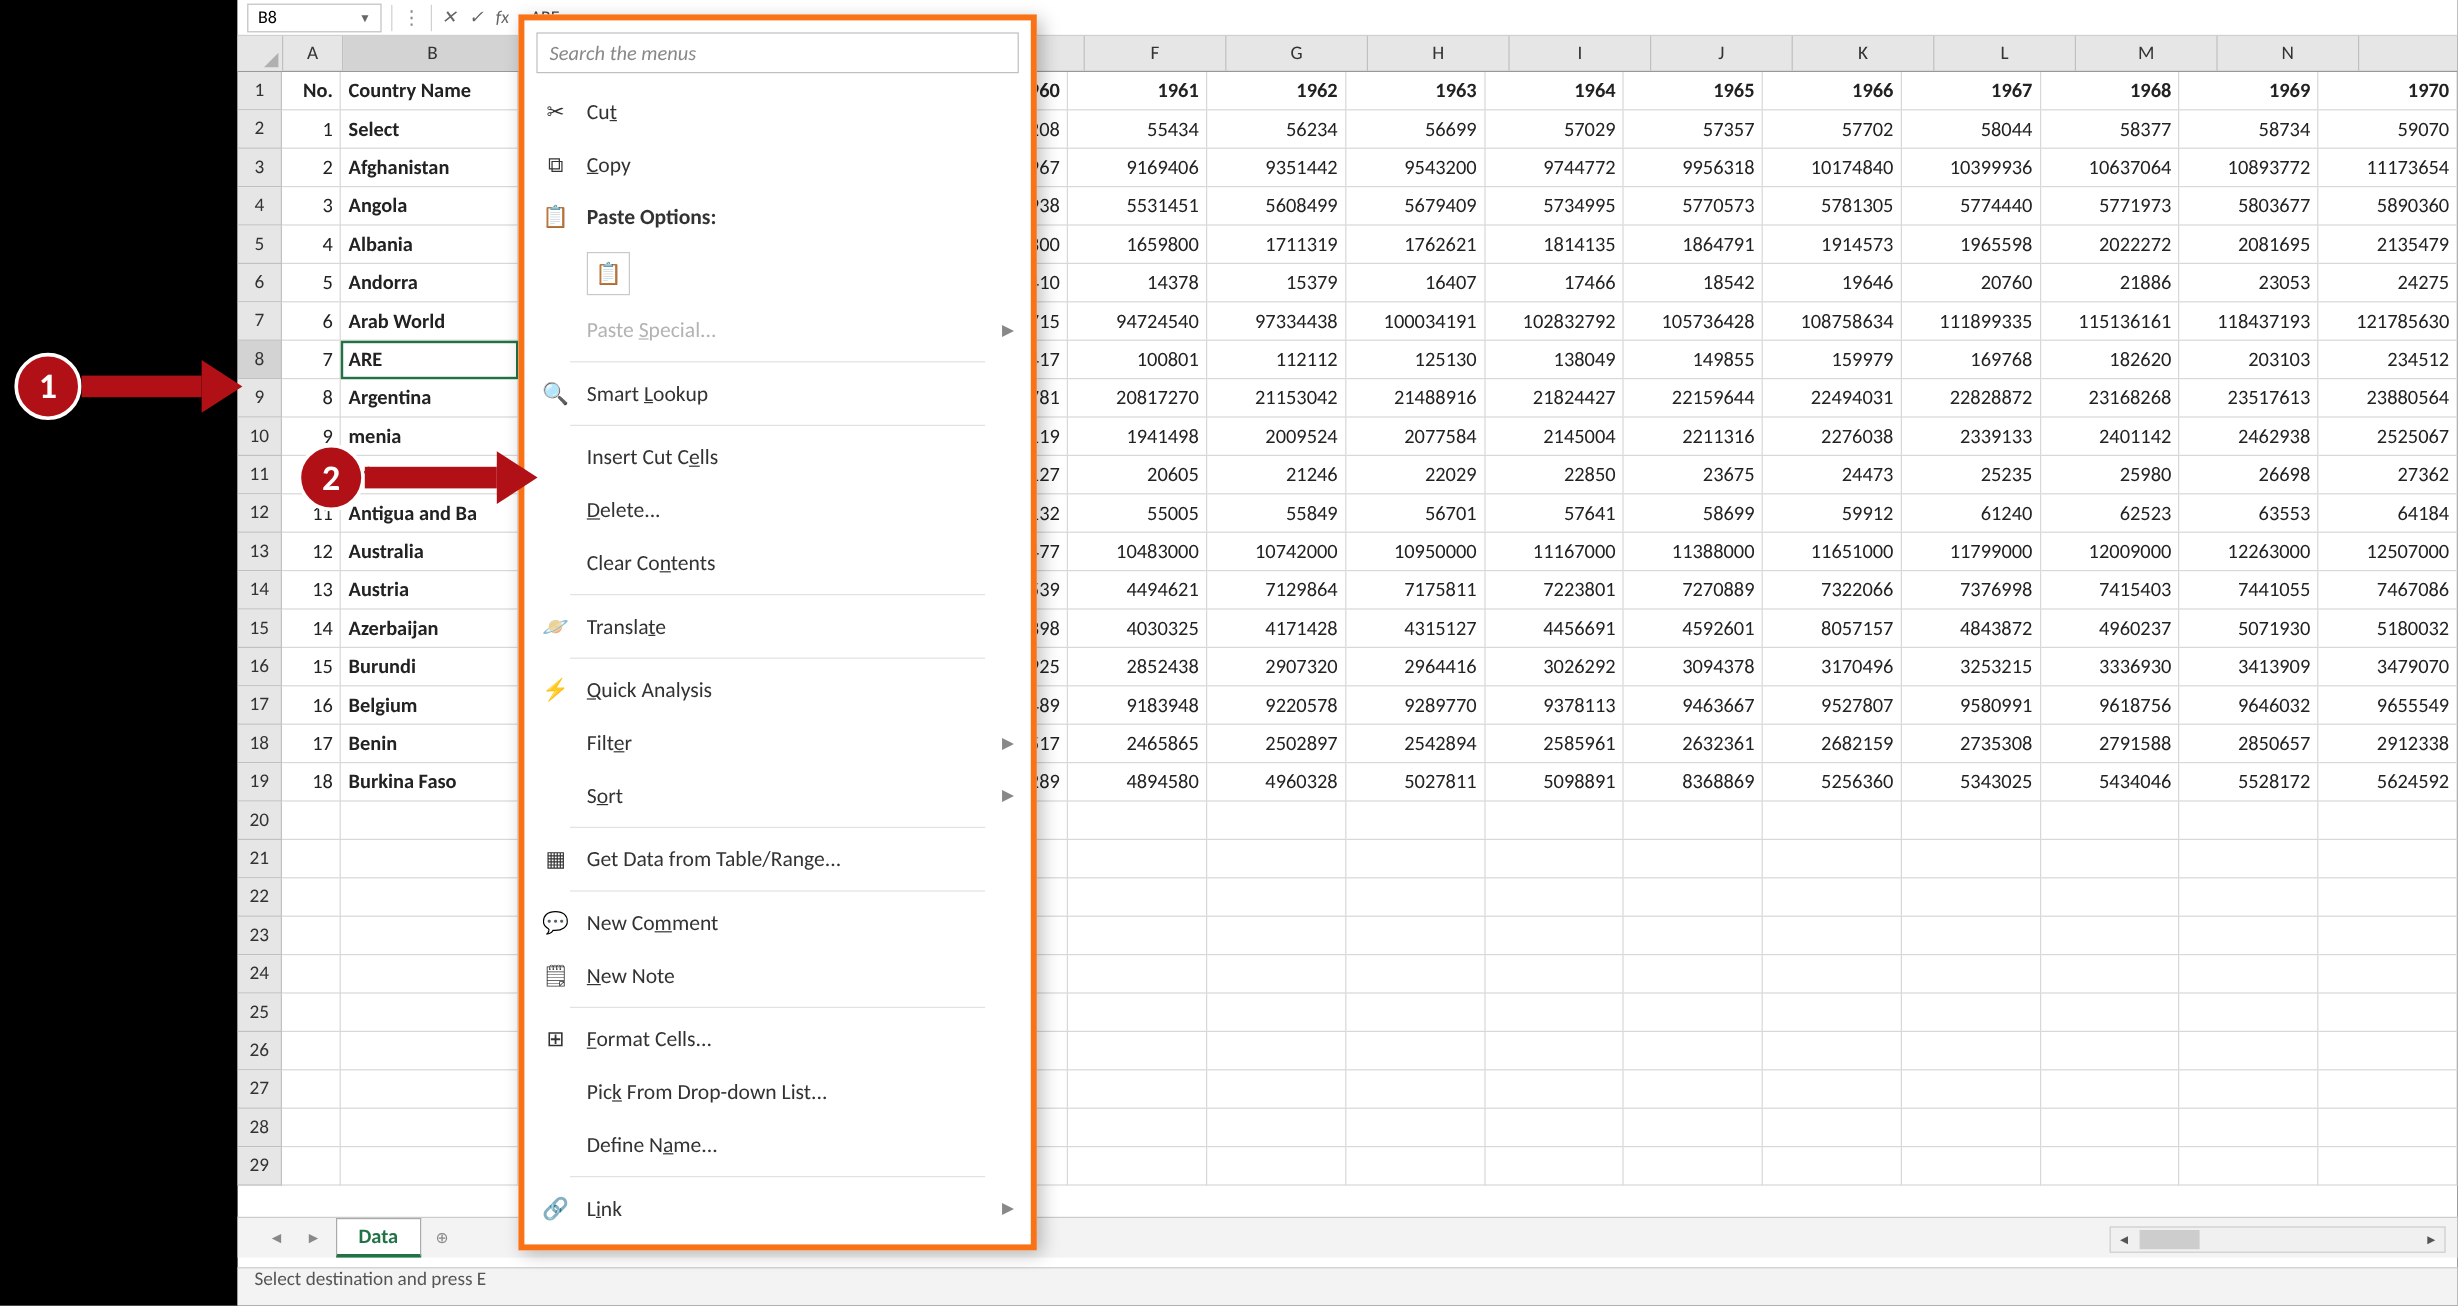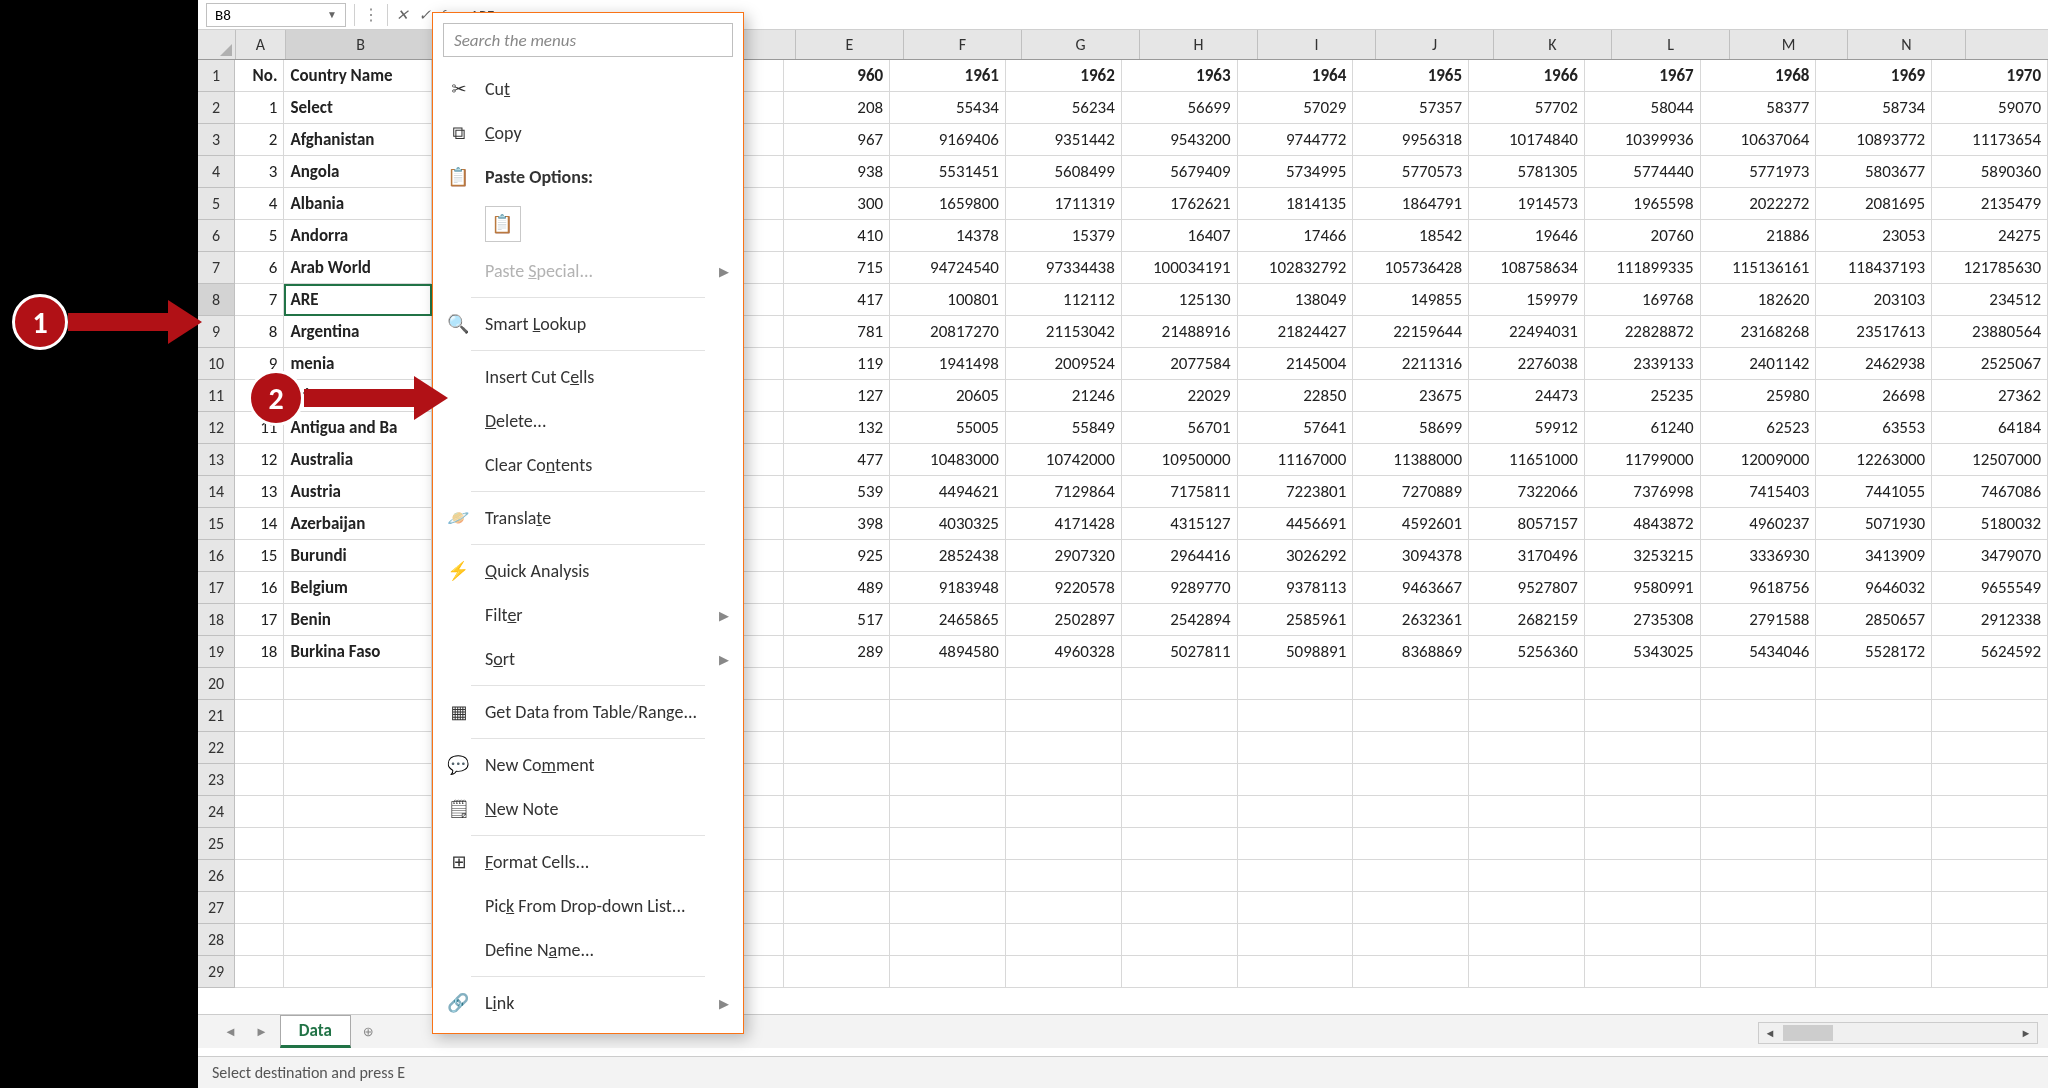--- a/index.html
+++ b/index.html
@@ -2,21 +2,21 @@
 <html><head>
 <meta charset="utf-8">
 <style>
   * { box-sizing: border-box; margin: 0; padding: 0; font-family: "Segoe UI", Calibri, Arial, sans-serif; }
   body { background: #000; width: 2048px; height: 1088px; overflow: hidden; position: relative; }
   .app { position: absolute; left: 198px; top: 0; width: 1850px; height: 1088px; background: #fff; }
   .left-black { position:absolute; left:0; top:0; width:198px; height:1088px; background:#000; }
 
   
   .formula-row { height: 30px; display:flex; align-items:center; border-bottom:1px solid #d0d0d0; background:#fff; padding-left:8px; gap:8px; }
-  .name-box { width: 140px; height:24px; border:1px solid #c0c0c0; display:flex; align-items:center; padding:0 8px; font-size:15px; justify-content:space-between; }
+  .name-box { width: 112px; height:24px; border:1px solid #c0c0c0; display:flex; align-items:center; padding:0 8px; font-size:15px; justify-content:space-between; }
   .name-box .dd { font-size:10px; color:#666; }
   .sep-v { width:1px; height:22px; background:#d0d0d0; }
   .fx-icons { display:flex; gap:10px; font-size:15px; color:#666; align-items:center; font-style:italic;}
   .formula-val { font-size:15px; padding-left:10px; color:#444;}
 
   
   .col-strip { height:30px; display:flex; background:#e6e6e6; border-bottom:1px solid #999; }
   .corner { width:38px; border-right:1px solid #c0c0c0; background:#e6e6e6; position:relative;}
   .corner::after{content:"";position:absolute;right:3px;bottom:3px;width:0;height:0;border-left:12px solid transparent;border-bottom:12px solid #b0b0b0;}
   .col-head { border-right:1px solid #c0c0c0; display:flex; align-items:center; justify-content:center; font-size:16px; color:#333; }
@@ -35,27 +35,27 @@
   
   .wA{width:50px;} .wB{width:150px;}
   .wE{width:108px;} .wF{width:118px;} .wG{width:118px;} .wH{width:118px;} .wI{width:118px;}
   .wJ{width:118px;} .wK{width:118px;} .wL{width:118px;} .wM{width:118px;} .wN{width:118px;} .wO{width:118px;}
   .wGap{width:360px;} 
 
   
   .tabbar { position:absolute; left:198px; bottom:40px; height:34px; width:1850px; background:#f3f3f3; border-top:1px solid #ccc; display:flex; align-items:center; padding-left:20px; gap:6px;}
   .tabnav { font-size:13px; color:#888; padding:0 6px; cursor:pointer;}
   .sheet-tab { padding:4px 18px; background:#fff; border:1px solid #aaa; border-bottom:3px solid #217346; font-weight:600; color:#217346; font-size:17px;}
-  .statusbar { position:absolute; left:198px; bottom:0; height:32px; width:1850px; background:#f3f3f3; border-top:1px solid #ccc; display:flex; align-items:center; padding-left:14px; font-size:16px; color:#555;}
+  .statusbar { position:absolute; left:198px; bottom:0; height:32px; width:1850px; background:#f3f3f3; border-top:1px solid #ccc; display:flex; padding-left:14px; font-size:16px; color:#555;}
   .hscroll { position:absolute; right:10px; bottom:44px; width:280px; height:22px; background:#f0f0f0; border:1px solid #ccc; display:flex; align-items:center;}
   .hscroll .btn{width:22px;height:20px;display:flex;align-items:center;justify-content:center;font-size:11px;color:#555;}
   .hscroll .thumb{width:50px;height:16px;background:#cdcdcd;margin-left:2px;}
 
   
-  .ctx { position:absolute; left:432px; top:12px; width:312px; background:#fff; border:1px solid #f97316; box-shadow:4px 4px 14px rgba(0,0,0,0.25); padding-bottom:8px; z-index:50;}
+  .ctx { position:absolute; left:432px; top:12px; width:432px; background:#fff; border:5px solid #f97316; box-shadow:4px 4px 14px rgba(0,0,0,0.25); padding-bottom:8px; z-index:50;}
   .ctx .search { margin:10px; height:34px; border:1px solid #bfbfbf; display:flex; align-items:center; padding:0 10px; color:#888; font-size:17px; font-style:italic;}
   .ctx .item { display:flex; align-items:center; height:44px; padding:0 14px; font-size:18px; color:#333; gap:14px; position:relative;}
   .ctx .item.disabled { color:#b3b3b3; }
   .ctx .item .icn { width:24px; display:flex; justify-content:center; font-size:18px;}
   .ctx .item .sub { position:absolute; right:14px; font-size:13px; color:#888;}
   .ctx .item u { text-decoration:underline; }
   .ctx hr{border:none;border-top:1px solid #e2e2e2;margin:4px 38px;}
   .ctx .paste-opts { padding-left:52px; height:50px; display:flex; align-items:center;}
   .ctx .paste-opts .pbtn{width:36px;height:36px;border:1px solid #c9c9c9;display:flex;align-items:center;justify-content:center;font-size:18px;}
 

